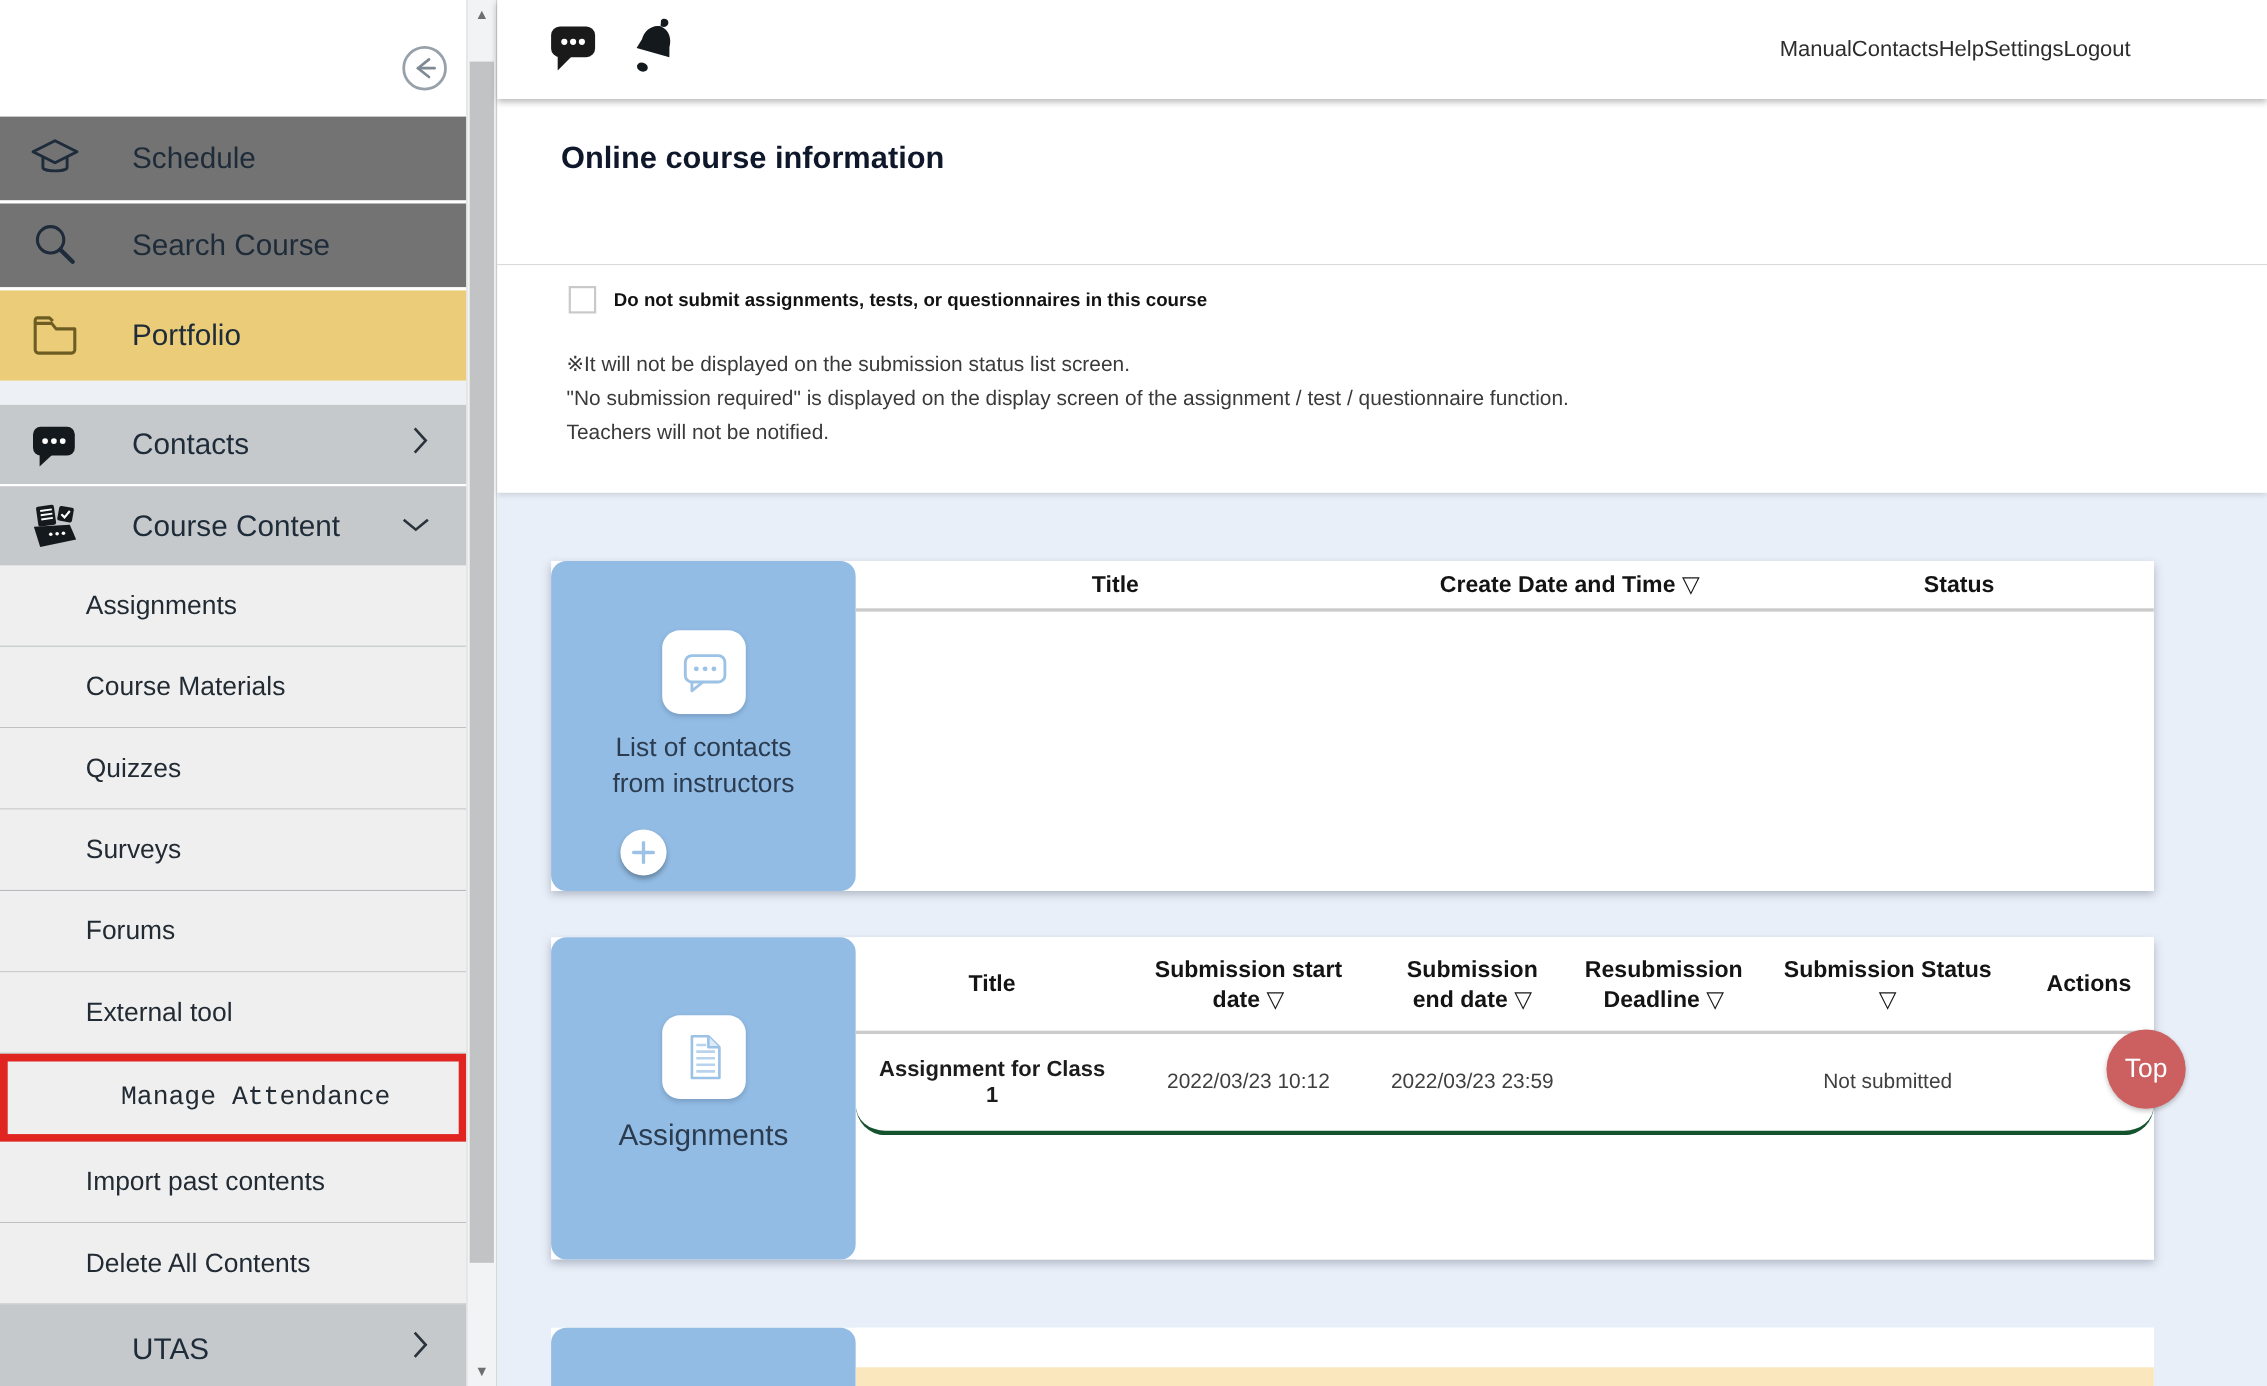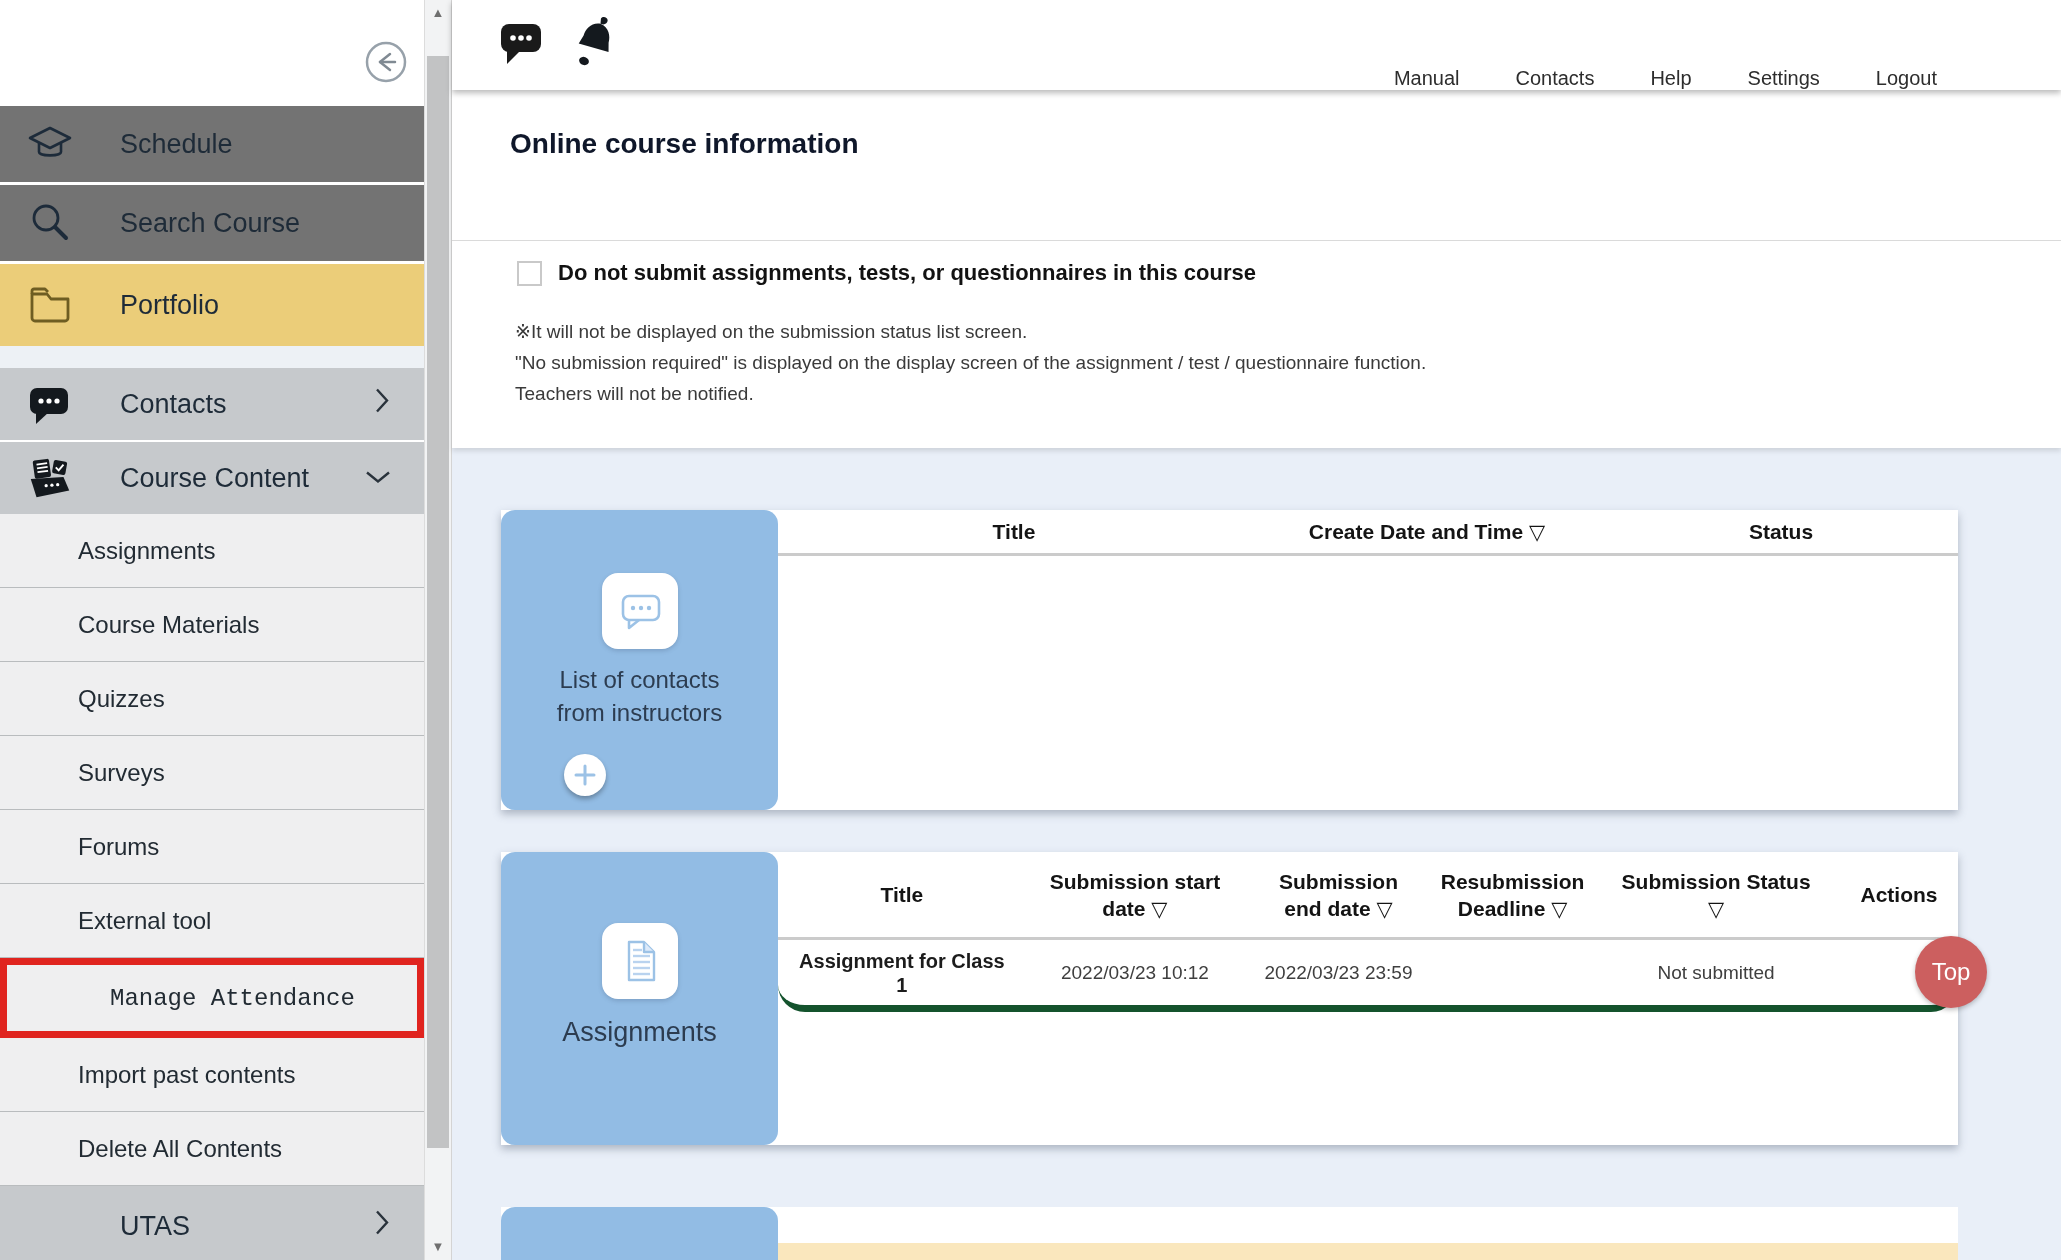--- a/index.html
+++ b/index.html
@@ -38,30 +38,30 @@
                      font-size:13px; text-align:center; line-height:26px; cursor:pointer; }
   .sb-scroll-thumb { position:absolute; left:2px; top:56px; width:22px; height:1092px;
                      background:#c2c3c4; cursor:pointer; }
 
   
   .main { position:absolute; left:452px; top:0; width:1609px; height:1260px; background:#e9eff8; }
 
   .topbar { position:absolute; left:0; top:0; width:100%; height:90px; background:#fff;
             box-shadow:0 3px 6px rgba(0,0,0,0.28); z-index:5; display:flex; align-items:center; }
   .topbar-icons { display:flex; align-items:center; gap:26px; margin-left:46px; }
-  .topnav { position:absolute; right:124px; top:0; height:90px; display:flex; align-items:flex-end; gap:56px; }
+  .topnav { position:absolute; right:124px; top:0; height:90px; display:flex; align-items:center; }
   .topnav a { font-size:20px; color:#2d2d2d; text-decoration:none; cursor:pointer; }
 
   .content-panel { position:absolute; left:0; top:90px; width:100%; height:358px; background:#fff;
                    box-shadow:0 3px 5px rgba(0,0,0,0.12); z-index:2; }
   .page-title { position:absolute; left:58px; top:38px; font-size:28px; font-weight:bold; color:#0f172a; }
   .panel-divider { position:absolute; left:0; top:150px; width:100%; height:1px; background:#dadada; }
   .optout-row { position:absolute; left:65px; top:170px; display:flex; align-items:center; }
   .checkbox { width:25px; height:25px; border:2px solid #c9c9c9; background:#fff; display:inline-block; cursor:pointer; }
-  .optout-label { margin-left:16px; font-size:22px; font-weight:bold; color:#121212; }
+  .optout-label { margin-left:16px; font-size:17px; font-weight:bold; color:#121212; }
   .notes { position:absolute; left:63px; top:226px; font-size:19px; color:#3a3a3a; line-height:31px; }
 
   
   .card { position:absolute; left:49px; width:1457px; display:flex;
           box-shadow:0 4px 8px rgba(100,110,130,0.45); background:#fff; }
   .card-left { width:277px; background:#92bce4; display:flex; flex-direction:column;
                align-items:center; position:relative; flex-shrink:0;border-radius:14px; }
   .icon-tile { width:76px; height:76px; background:#fff; border-radius:16px;
                display:flex; align-items:center; justify-content:center;
                box-shadow:0 2px 4px rgba(60,80,110,0.25); }
@@ -72,22 +72,22 @@
               display:flex; align-items:center; justify-content:center; cursor:pointer; }
   .card-table { flex:1; background:#fff; position:relative; }
 
   .t1-head { display:grid; grid-template-columns:40% 30% 30%; height:46px; align-items:center;
              border-bottom:3px solid #cbcbcb; }
   .t1-head div { text-align:center; font-size:21px; font-weight:bold; color:#141414; }
 
   .t2-head { display:grid; grid-template-columns:21% 18.5% 16% 13.5% 21% 10%; height:88px;
              align-items:center; border-bottom:3px solid #cbcbcb; }
   .t2-head .hc { text-align:center; font-size:21px; font-weight:bold; color:#141414; line-height:27px; }
-  .t2-row { display:grid; grid-template-columns:21% 18.5% 16% 13.5% 21% 10%; height:72px;
-            align-items:center; border-bottom:7px solid #14532d;border-radius:27px; }
+  .t2-row { display:grid; grid-template-columns:21% 18.5% 16% 13.5% 21% 10%; height:92px;
+            align-items:center; border-bottom:4px solid #14532d;border-radius:27px; }
   .t2-row .cell { text-align:center; font-size:19px; color:#3f3f3f; padding:0 16px; }
   .t2-row .cell.title { font-weight:bold; font-size:20px; color:#1c1c1c; line-height:24px; }
 
   .card3-table { flex:1; background:#fff; position:relative; }
   .yellow-row { position:absolute; left:0; top:36px; width:100%; height:130px; background:#fae7bd; }
 
   .top-btn { position:absolute; left:1463px; top:936px; width:72px; height:72px; border-radius:50%;
              background:#cc5f5f; color:#fff; font-size:24px; display:flex; align-items:center;
              justify-content:center; cursor:pointer; z-index:10;
              box-shadow:0 2px 5px rgba(0,0,0,0.25); }

